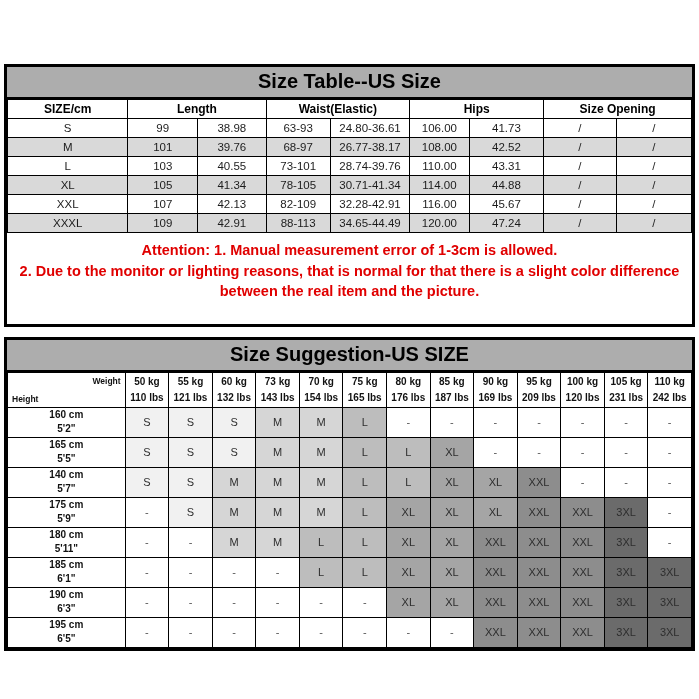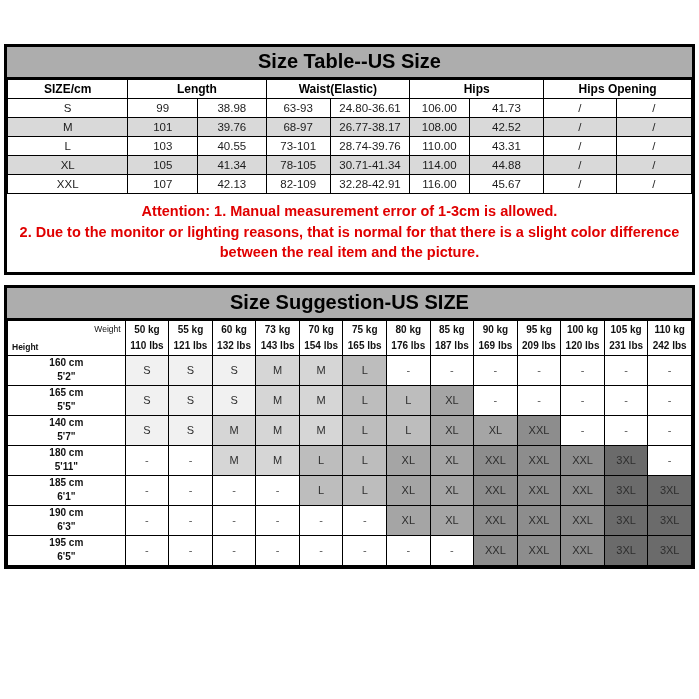--- a/index.html
+++ b/index.html
@@ -3,59 +3,59 @@
 <meta charset="utf-8">
 <style>
   html, body { margin:0; padding:0; }
   body {
     width:699px; height:699px; background:#ffffff;
     font-family:"Liberation Sans", sans-serif; color:#000;
     overflow:hidden;
   }
   .page { width:699px; height:699px; position:relative; }
   .box { margin:0 4px; border:3px solid #000; background:#fff; }
-  .top-box { margin-top:44px; }
+  .top-box { margin-top:64px; }
   .bottom-box { margin-top:10px; }
   .title-bar {
     background:#adadad; border-bottom:2px solid #000;
     text-align:center; font-weight:bold; font-size:20px;
     padding:3px 0 4px 0; letter-spacing:0px; color:#000;
   }
   table { width:100%; border-collapse:collapse; table-layout:fixed; }
   
   #t1 th, #t1 td {
     border:1px solid #000; text-align:center; padding:0;
     height:18px; overflow:hidden; white-space:nowrap;
   }
   #t1 thead th { font-weight:bold; font-size:12px; background:#fff; }
   #t1 tr.unit-row th { background:#d9d9d9; }
   #t1 tbody td { font-weight:normal; font-size:11.5px; color:#1c1c1c; background:#fff; }
   #t1 tbody tr.alt td { background:#d9d9d9; }
   
   .attention {
-    padding:7px 6px 9px 6px; text-align:center;
+    padding:7px 6px 22px 6px; text-align:center;
     color:#e00000; font-weight:bold; font-size:14.5px; line-height:1.42;border-radius:29px;
   }
   
   #t2 th, #t2 td {
     border:1px solid #000; text-align:center; padding:0; overflow:hidden; white-space:nowrap;
   }
   #t2 thead th { height:34px; font-size:10px; font-weight:bold; background:#fff; color:#111; }
   #t2 thead th div { line-height:16px; }
   #t2 tbody th { height:29px; font-size:10px; font-weight:bold; background:#fff; color:#111; }
   #t2 tbody th div { line-height:14px; }
   #t2 tbody td { font-size:11px; color:#2e2e2e; height:29px; }
   #t2 tbody td.empty { color:#555; }
   .corner-cell {
     position:relative; background-color:#adadad;
     background-image:linear-gradient(to bottom right,
       rgba(0,0,0,0) calc(50% - 1px), #000 calc(50% - 1px),
       #000 calc(50% + 1px), rgba(0,0,0,0) calc(50% + 1px));
   }
-  .corner-weight { position:absolute; top:3px; right:4px; font-size:8.5px; font-weight:normal; }
+  .corner-weight { position:absolute; top:3px; right:4px; font-size:8.5px; font-weight:bold; }
   .corner-height { position:absolute; bottom:3px; left:4px; font-size:8.5px; font-weight:bold; }
 </style>
 </head>
 <body>
 
 <div class="page">
 
   <div class="box top-box">
     <div class="title-bar">Size Table--US Size</div>
 
@@ -70,21 +70,21 @@
         <col style="width:10.9%">
           <col style="width:10.6%">
           <col style="width:11.0%">
       </colgroup>
       <thead>
         <tr id="t1-group-row">
           <th>SIZE/cm</th>
         <th colspan="2">Length</th>
             <th colspan="2">Waist(Elastic)</th>
             <th colspan="2">Hips</th>
-            <th colspan="2">Hips Opening</th>
+            <th colspan="2">Size Opening</th>
           </tr>
       </thead>
       <tbody id="t1-body">
           <tr>
             <td>S</td>
             <td>99</td>
             <td>38.98</td>
             <td>63-93</td>
             <td>24.80-36.61</td>
             <td>106.00</td>
@@ -126,20 +126,31 @@
             <td>/</td>
           </tr>
           <tr>
             <td>XXL</td>
             <td>107</td>
             <td>42.13</td>
             <td>82-109</td>
             <td>32.28-42.91</td>
             <td>116.00</td>
             <td>45.67</td>
+            <td>/</td>
+            <td>/</td>
+          </tr>
+          <tr class="alt">
+            <td>XXXL</td>
+            <td>109</td>
+            <td>42.91</td>
+            <td>88-113</td>
+            <td>34.65-44.49</td>
+            <td>120.00</td>
+            <td>47.24</td>
             <td>/</td>
             <td>/</td>
           </tr>
         </tbody>
     </table>
 
     <div class="attention">
       <div>Attention:  1. Manual measurement error of 1-3cm is allowed.</div>
       <div>2. Due to the monitor or lighting reasons, that is normal for that there is a slight color difference</div>
       <div>between the real item and the picture.</div>
@@ -279,20 +290,39 @@
             <td style="background: rgb(189, 189, 189);">L</td>
             <td style="background: rgb(165, 165, 165);">XL</td>
             <td style="background: rgb(165, 165, 165);">XL</td>
             <td style="background: rgb(141, 141, 141);">XXL</td>
             <td class="empty" style="background: rgb(255, 255, 255);">-</td>
             <td class="empty" style="background: rgb(255, 255, 255);">-</td>
             <td class="empty" style="background: rgb(255, 255, 255);">-</td>
           </tr>
           <tr>
             <th>
+              <div>175 cm</div>
+              <div>5'9"</div>
+            </th>
+            <td class="empty" style="background: rgb(255, 255, 255);">-</td>
+            <td style="background: rgb(241, 241, 241);">S</td>
+            <td style="background: rgb(214, 214, 214);">M</td>
+            <td style="background: rgb(214, 214, 214);">M</td>
+            <td style="background: rgb(214, 214, 214);">M</td>
+            <td style="background: rgb(189, 189, 189);">L</td>
+            <td style="background: rgb(165, 165, 165);">XL</td>
+            <td style="background: rgb(165, 165, 165);">XL</td>
+            <td style="background: rgb(165, 165, 165);">XL</td>
+            <td style="background: rgb(141, 141, 141);">XXL</td>
+            <td style="background: rgb(141, 141, 141);">XXL</td>
+            <td style="background: rgb(107, 107, 107);">3XL</td>
+            <td class="empty" style="background: rgb(255, 255, 255);">-</td>
+          </tr>
+          <tr>
+            <th>
               <div>180 cm</div>
               <div>5'11"</div>
             </th>
             <td class="empty" style="background: rgb(255, 255, 255);">-</td>
             <td class="empty" style="background: rgb(255, 255, 255);">-</td>
             <td style="background: rgb(214, 214, 214);">M</td>
             <td style="background: rgb(214, 214, 214);">M</td>
             <td style="background: rgb(189, 189, 189);">L</td>
             <td style="background: rgb(189, 189, 189);">L</td>
             <td style="background: rgb(165, 165, 165);">XL</td>

